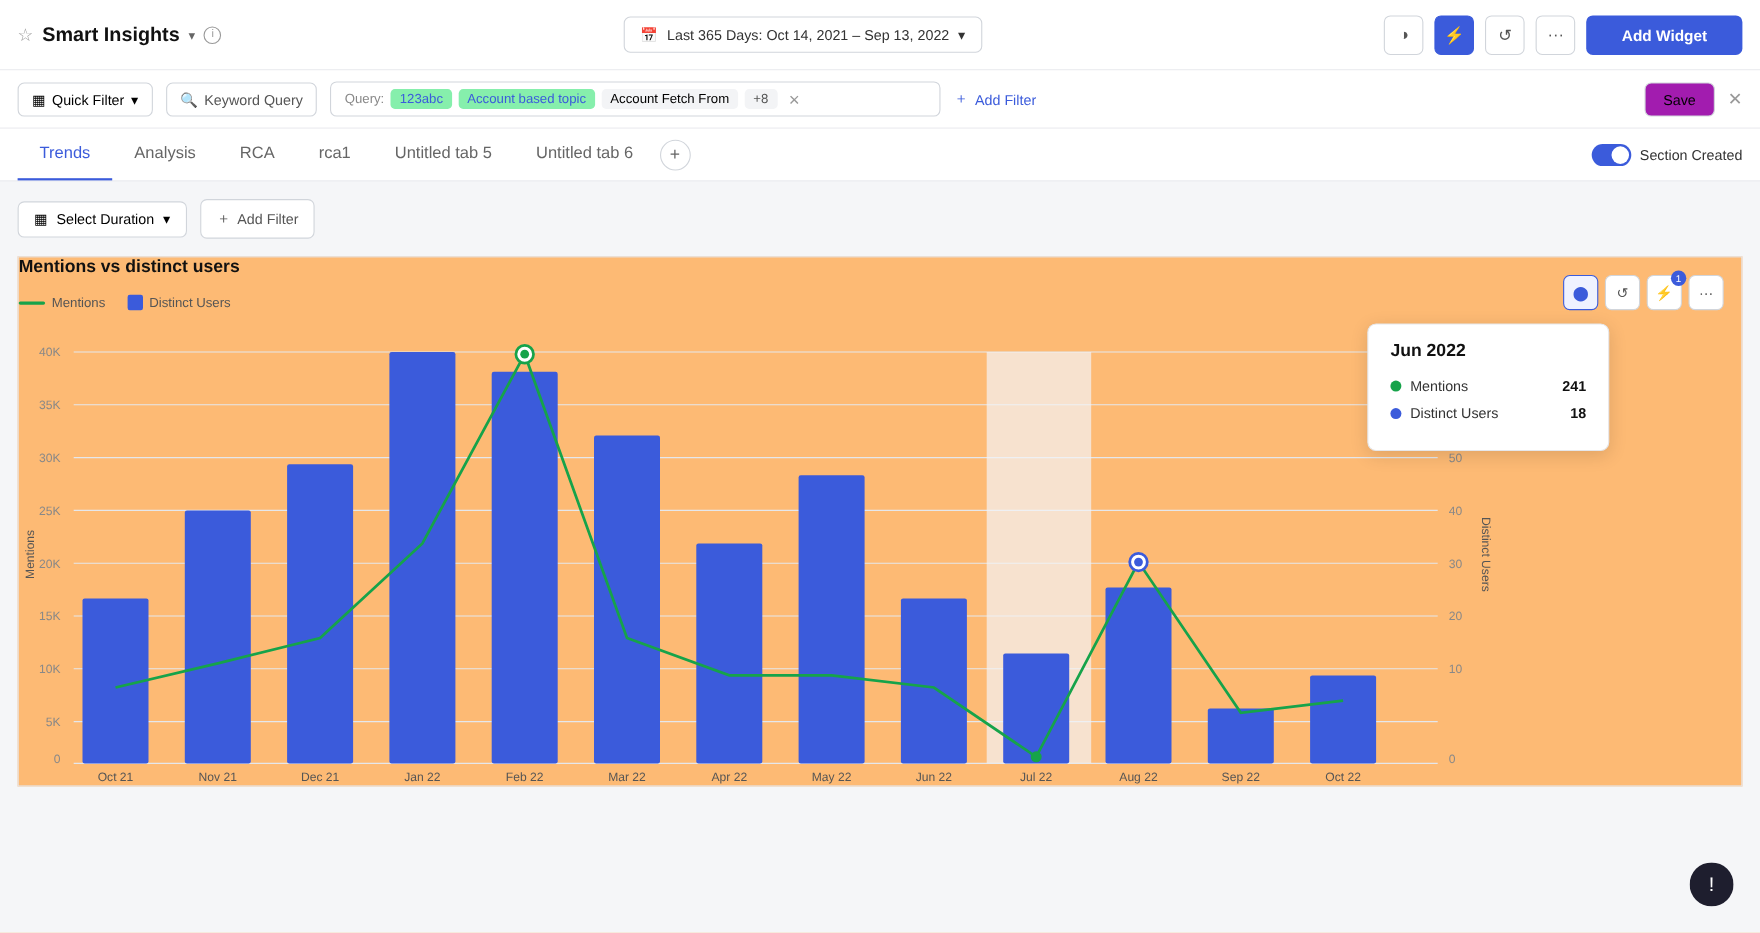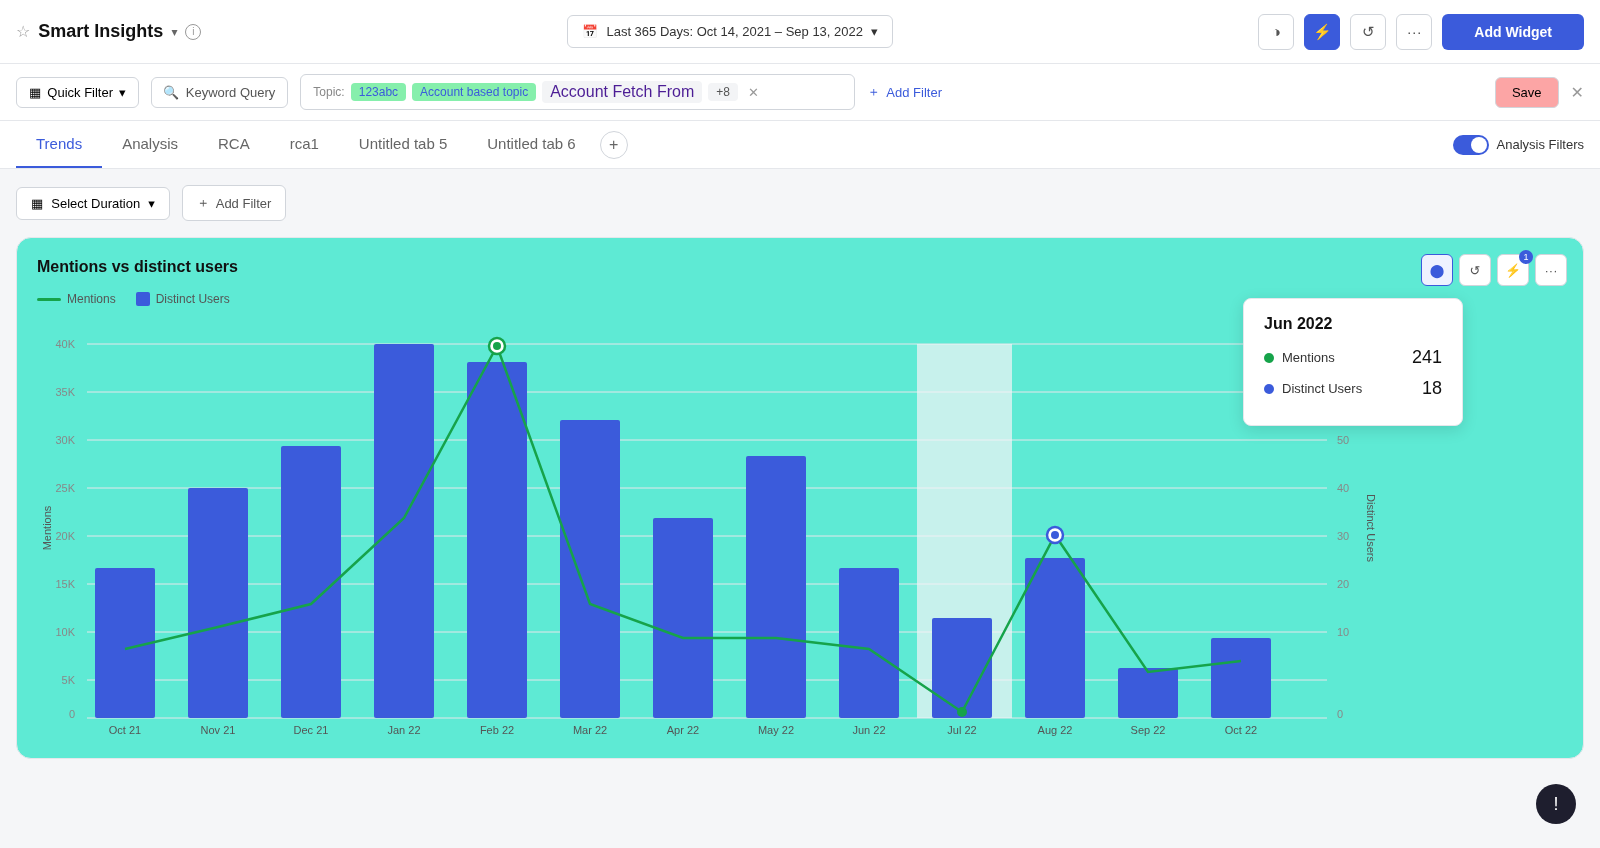--- a/index.html
+++ b/index.html
@@ -19,66 +19,66 @@
     .icon-btn.active { background: #3b5bdb; border-color: #3b5bdb; color: #fff; }
     .add-widget-btn { background: #3b5bdb; color: #fff; border: none; border-radius: 6px; padding: 10px 32px; font-size: 14px; font-weight: 600; cursor: pointer; }
 
     
     .filter-bar { display: flex; align-items: center; padding: 10px 16px; background: #fff; border-bottom: 1px solid #e5e7eb; gap: 12px; }
     .quick-filter-btn { display: flex; align-items: center; gap: 6px; border: 1px solid #d1d5db; border-radius: 6px; padding: 7px 12px; background: #fff; cursor: pointer; font-size: 13px; }
     .keyword-btn { display: flex; align-items: center; gap: 6px; border: 1px solid #d1d5db; border-radius: 6px; padding: 7px 12px; background: #fff; cursor: pointer; font-size: 13px; color: #555; }
     .topic-filter { display: flex; align-items: center; gap: 6px; border: 1px solid #d1d5db; border-radius: 6px; padding: 6px 12px; background: #fff; flex: 1; max-width: 560px; }
     .topic-label { color: #888; font-size: 12px; }
     .topic-tag { background: #86efac; color: #3b5bdb; border-radius: 4px; padding: 2px 8px; font-size: 12px; }
-    .topic-tag-gray { background: #f3f4f6; color: #4c1d95; border-radius: 4px; padding: 2px 8px; font-size: 16px; }
+    .topic-tag-gray { background: #f3f4f6; color: #000000; border-radius: 4px; padding: 2px 8px; font-size: 12px; }
     .topic-more { background: #f3f4f6; color: #555; border-radius: 4px; padding: 2px 8px; font-size: 12px; }
     .topic-x { color: #999; cursor: pointer; margin-left: 4px; }
     .add-filter-btn { display: flex; align-items: center; gap: 6px; color: #3b5bdb; cursor: pointer; font-size: 13px; border: none; background: none; padding: 7px 0; }
     .filter-spacer { flex: 1; }
-    .save-btn { border: 1px solid #d1d5db; border-radius: 6px; padding: 7px 16px; background: #fca5a5; cursor: pointer; font-size: 13px; }
+    .save-btn { border: 1px solid #d1d5db; border-radius: 6px; padding: 7px 16px; background: #a21caf; cursor: pointer; font-size: 13px; }
     .close-btn { color: #999; cursor: pointer; font-size: 16px; background: none; border: none; }
 
     
     .tabs-bar { display: flex; align-items: center; padding: 0 16px; background: #fff; border-bottom: 1px solid #e5e7eb; }
     .tab { padding: 14px 20px; font-size: 15px; cursor: pointer; color: #666; border-bottom: 2px solid transparent; white-space: nowrap; }
     .tab.active { color: #3b5bdb; border-bottom-color: #3b5bdb; font-weight: 500; }
     .add-tab-btn { width: 28px; height: 28px; display: flex; align-items: center; justify-content: center; border: 1px solid #d1d5db; border-radius: 50%; cursor: pointer; color: #666; margin-left: 4px; font-size: 16px; background: #fff; }
     .tabs-right { flex: 1; display: flex; justify-content: flex-end; align-items: center; gap: 8px; }
     .section-filters-toggle { display: flex; align-items: center; gap: 8px; font-size: 13px; color: #333; }
     .toggle-switch { width: 36px; height: 20px; background: #3b5bdb; border-radius: 10px; position: relative; cursor: pointer; }
     .toggle-knob { width: 16px; height: 16px; background: #fff; border-radius: 50%; position: absolute; top: 2px; right: 2px; }
 
     
     .content { padding: 16px; }
     .section-controls { display: flex; align-items: center; gap: 12px; margin-bottom: 16px; }
     .select-duration-btn { display: flex; align-items: center; gap: 8px; border: 1px solid #d1d5db; border-radius: 6px; padding: 8px 14px; background: #fff; cursor: pointer; font-size: 13px; }
     .section-add-filter-btn { display: flex; align-items: center; gap: 6px; border: 1px solid #d1d5db; border-radius: 6px; padding: 8px 14px; background: #fff; cursor: pointer; font-size: 13px; color: #555; }
 
     
-    .chart-card { background: #5eead4; border-radius: 15px; border: 1px solid #e5e7eb; padding: 20px; position: relative; }
+    .chart-card { background: #fdba74; border-radius: 0; border: 1px solid #e5e7eb; position: relative; }
     .chart-title { font-size: 16px; font-weight: 600; color: #111; margin-bottom: 16px; }
     .chart-legend { display: flex; align-items: center; gap: 20px; margin-bottom: 12px; }
     .legend-item { display: flex; align-items: center; gap: 6px; font-size: 12px; color: #555; }
     .legend-line { width: 24px; height: 3px; background: #16a34a; border-radius: 2px; }
     .legend-box { width: 14px; height: 14px; background: #3b5bdb; border-radius: 2px; }
 
     
     .chart-controls { position: absolute; top: 16px; right: 16px; display: flex; align-items: center; gap: 6px; }
     .chart-icon-btn { width: 32px; height: 32px; border: 1px solid #d1d5db; border-radius: 6px; background: #fff; cursor: pointer; display: flex; align-items: center; justify-content: center; font-size: 13px; color: #555; }
     .chart-icon-btn.active { background: #eff2ff; border-color: #3b5bdb; color: #3b5bdb; }
     .filter-badge { position: relative; }
     .badge-dot { position: absolute; top: -4px; right: -4px; width: 14px; height: 14px; background: #3b5bdb; border-radius: 50%; color: #fff; font-size: 9px; display: flex; align-items: center; justify-content: center; }
 
     
     .tooltip { position: absolute; top: 60px; right: 120px; background: #fff; border: 1px solid #e5e7eb; border-radius: 8px; padding: 16px 20px; box-shadow: 0 4px 16px rgba(0,0,0,0.12); min-width: 220px; z-index: 10; }
     .tooltip-title { font-size: 16px; font-weight: 600; margin-bottom: 14px; color: #111; }
     .tooltip-row { display: flex; align-items: center; justify-content: space-between; gap: 20px; margin-bottom: 10px; }
     .tooltip-label { display: flex; align-items: center; gap: 8px; font-size: 13px; color: #333; }
     .tooltip-dot { width: 10px; height: 10px; border-radius: 50%; }
-    .tooltip-value { font-size: 18px; font-weight: 400; color: #111; }
+    .tooltip-value { font-size: 13px; font-weight: 700; color: #111; }
 
     
     .chart-svg-wrap { position: relative; }
     svg { display: block; }
 
     
     .help-btn { position: fixed; bottom: 24px; right: 24px; width: 40px; height: 40px; background: #1e1e2e; border-radius: 50%; display: flex; align-items: center; justify-content: center; color: #fff; font-size: 18px; cursor: pointer; z-index: 100; }
   </style>
 </head>
 <body>
@@ -110,21 +110,21 @@
   <button class="quick-filter-btn">
     <span>▦</span>
     <span>Quick Filter</span>
     <span>▾</span>
   </button>
   <button class="keyword-btn">
     <span>🔍</span>
     <span>Keyword Query</span>
   </button>
   <div class="topic-filter">
-    <span class="topic-label">Topic:</span>
+    <span class="topic-label">Query:</span>
     <span class="topic-tag">123abc</span>
     <span class="topic-tag">Account based topic</span>
     <span class="topic-tag-gray">Account Fetch From</span>
     <span class="topic-more">+8</span>
     <span class="topic-x">✕</span>
   </div>
   <button class="add-filter-btn">
     <span>＋</span>
     <span>Add Filter</span>
   </button>
@@ -139,21 +139,21 @@
   <div class="tab">RCA</div>
   <div class="tab">rca1</div>
   <div class="tab">Untitled tab 5</div>
   <div class="tab">Untitled tab 6</div>
   <button class="add-tab-btn">+</button>
   <div class="tabs-right">
     <div class="section-filters-toggle">
       <div class="toggle-switch">
         <div class="toggle-knob"></div>
       </div>
-      <span>Analysis Filters</span>
+      <span>Section Created</span>
     </div>
   </div>
 </div>
 
 <div class="content">
   <div class="section-controls">
     <button class="select-duration-btn">
       <span>▦</span>
       <span>Select Duration</span>
       <span>▾</span>

